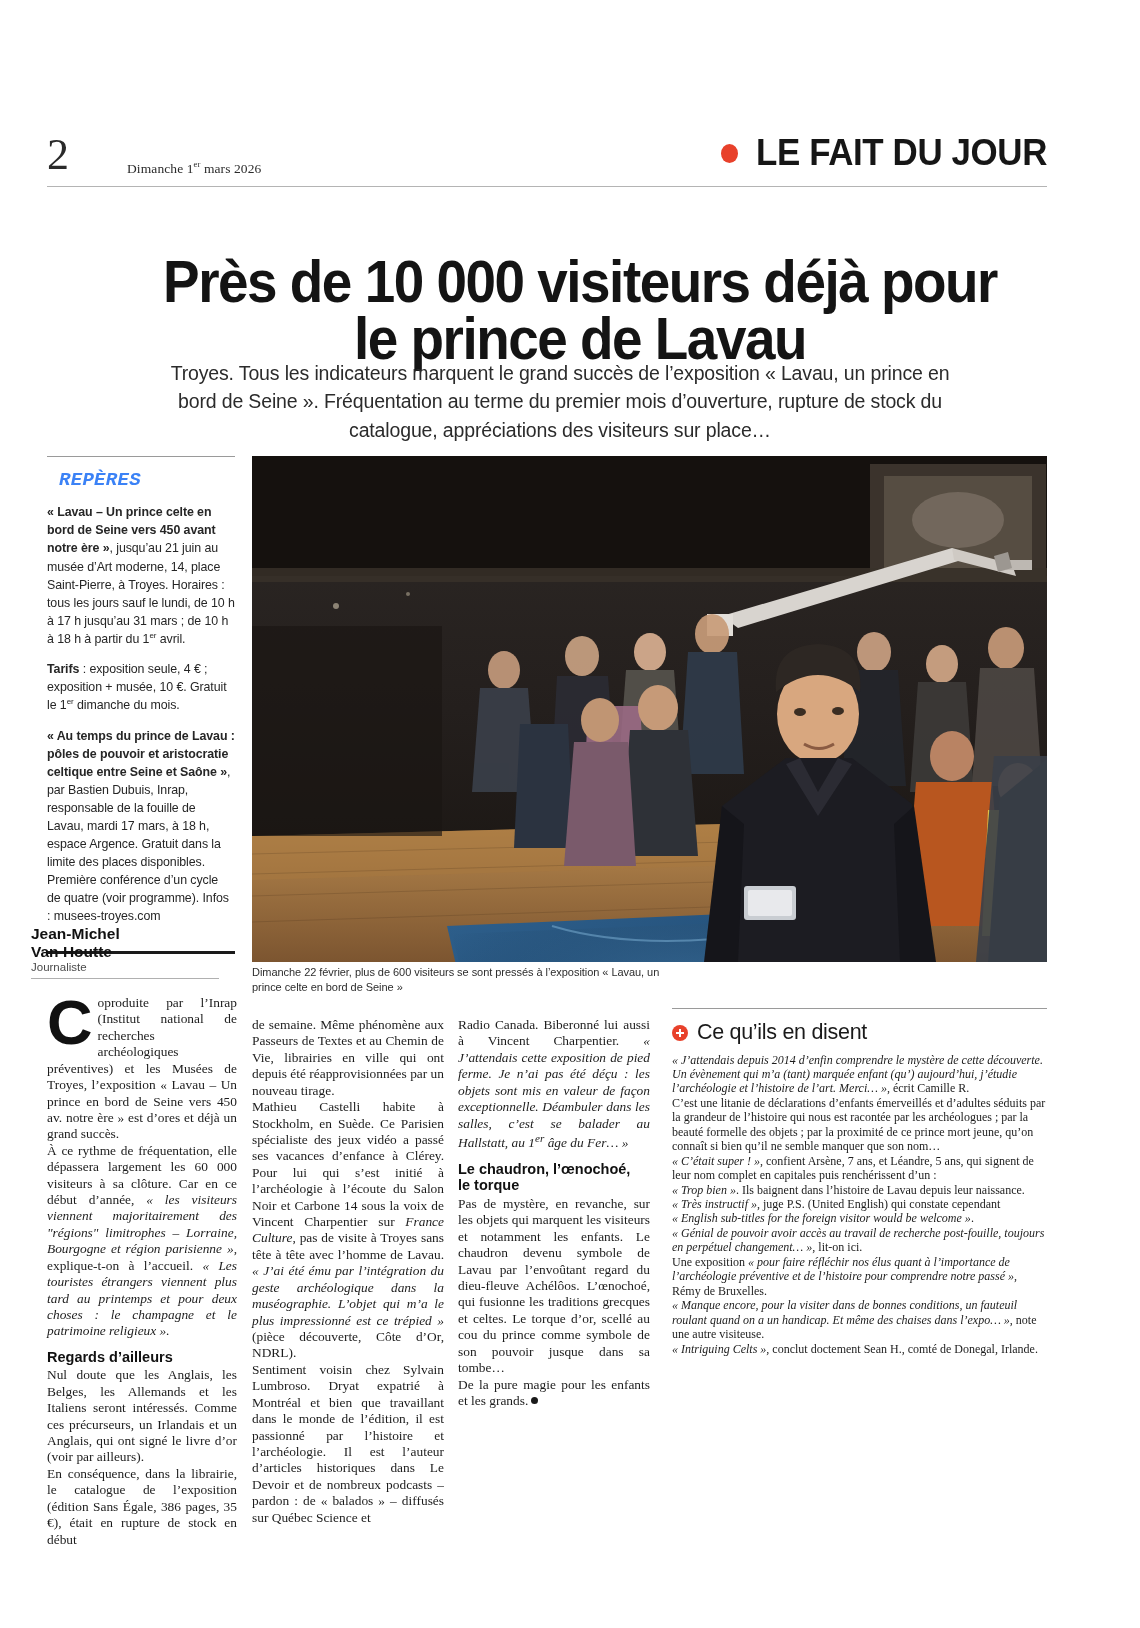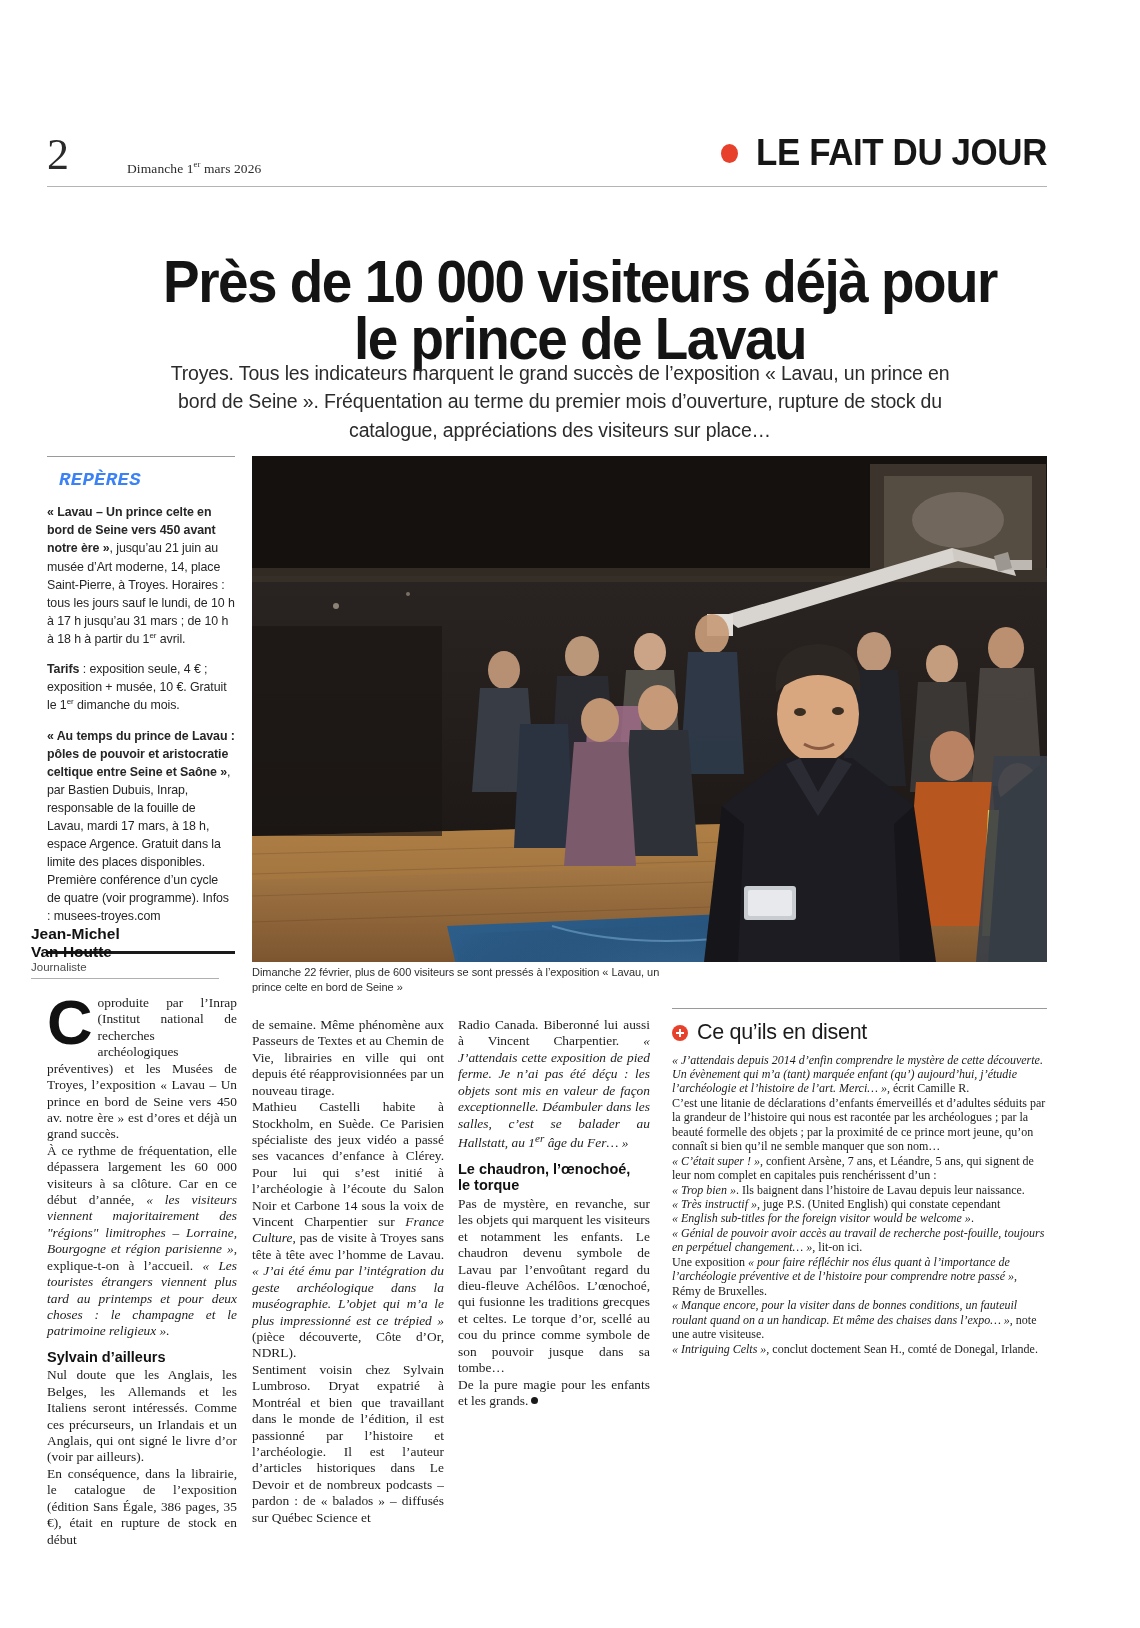--- a/index.html
+++ b/index.html
@@ -404,21 +404,21 @@
       <circle cx="84" cy="150" r="3" fill="#f0e4c8" opacity="0.5"></circle>
       <circle cx="156" cy="138" r="2" fill="#f0e4c8" opacity="0.4"></circle>
       <rect x="0" y="170" width="190" height="210" fill="#1a1512" opacity="0.65"></rect>
     </svg>
   </div>
   <div class="caption">Dimanche 22 février, plus de 600 visiteurs se sont pressés à l’exposition « Lavau, un prince celte en bord de Seine »</div>
 
   <div class="col" id="col1">
     <p><span class="dropcap">C</span><span>oproduite par l’Inrap (Institut national de recherches archéologiques préventives) et les Musées de Troyes, l’exposition « Lavau – Un prince en bord de Seine vers 450 av. notre ère » est d’ores et déjà un grand succès.</span></p>
     <p><span>À ce rythme de fréquentation, elle dépassera largement les 60 000 visiteurs à sa clôture. Car en ce début d’année, </span><i>« les visiteurs viennent majoritairement des "régions" limitrophes – Lorraine, Bourgogne et région parisienne »</i><span>, explique-t-on à l’accueil. </span><i>« Les touristes étrangers viennent plus tard au printemps et pour deux choses : le champagne et le patrimoine religieux ».</i></p>
-    <h2 class="col-sub">Sylvain d’ailleurs</h2>
+    <h2 class="col-sub">Regards d’ailleurs</h2>
     <p>Nul doute que les Anglais, les Belges, les Allemands et les Italiens seront intéressés. Comme ces précurseurs, un Irlandais et un Anglais, qui ont signé le livre d’or (voir par ailleurs).</p>
     <p>En conséquence, dans la librairie, le catalogue de l’exposition (édition Sans Égale, 386 pages, 35 €), était en rupture de stock en début</p>
   </div>
 
   <div class="col" id="col2">
     <p>de semaine. Même phénomène aux Passeurs de Textes et au Chemin de Vie, librairies en ville qui ont depuis été réapprovisionnées par un nouveau tirage.</p>
     <p><span>Mathieu Castelli habite à Stockholm, en Suède. Ce Parisien spécialiste des jeux vidéo a passé ses vacances d’enfance à Clérey. Pour lui qui s’est initié à l’archéologie à l’écoute du Salon Noir et Carbone 14 sous la voix de Vincent Charpentier sur </span><i>France Culture</i><span>, pas de visite à Troyes sans tête à tête avec l’homme de Lavau. </span><i>« J’ai été ému par l’intégration du geste archéologique dans la muséographie. L’objet qui m’a le plus impressionné est ce trépied »</i><span> (pièce découverte, Côte d’Or, NDRL).</span></p>
     <p>Sentiment voisin chez Sylvain Lumbroso. Dryat expatrié à Montréal et bien que travaillant dans le monde de l’édition, il est passionné par l’histoire et l’archéologie. Il est l’auteur d’articles historiques dans Le Devoir et de nombreux podcasts – pardon : de « balados » – diffusés sur Québec Science et</p>
   </div>
 

